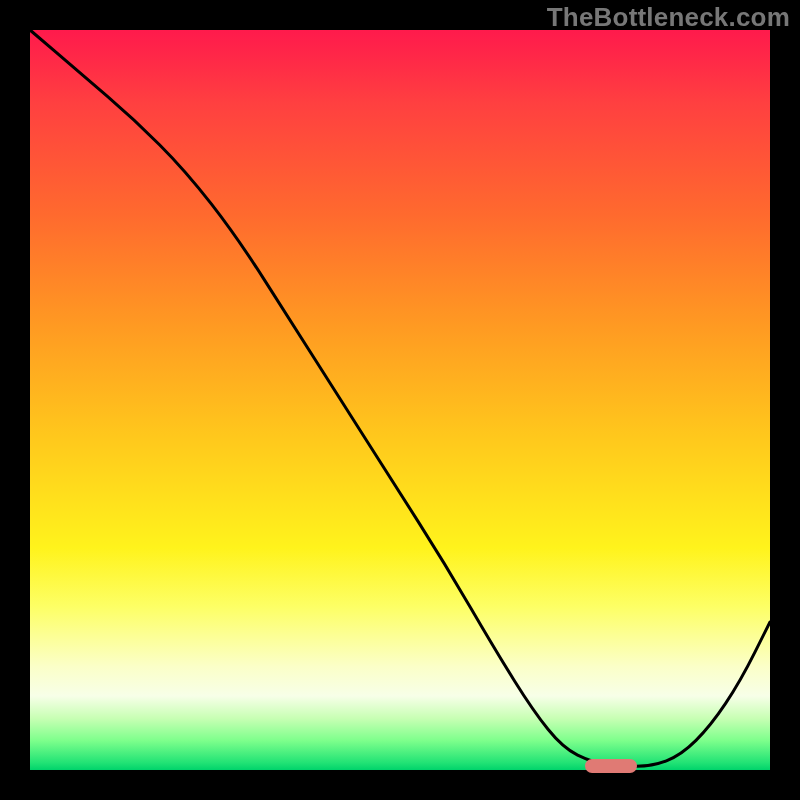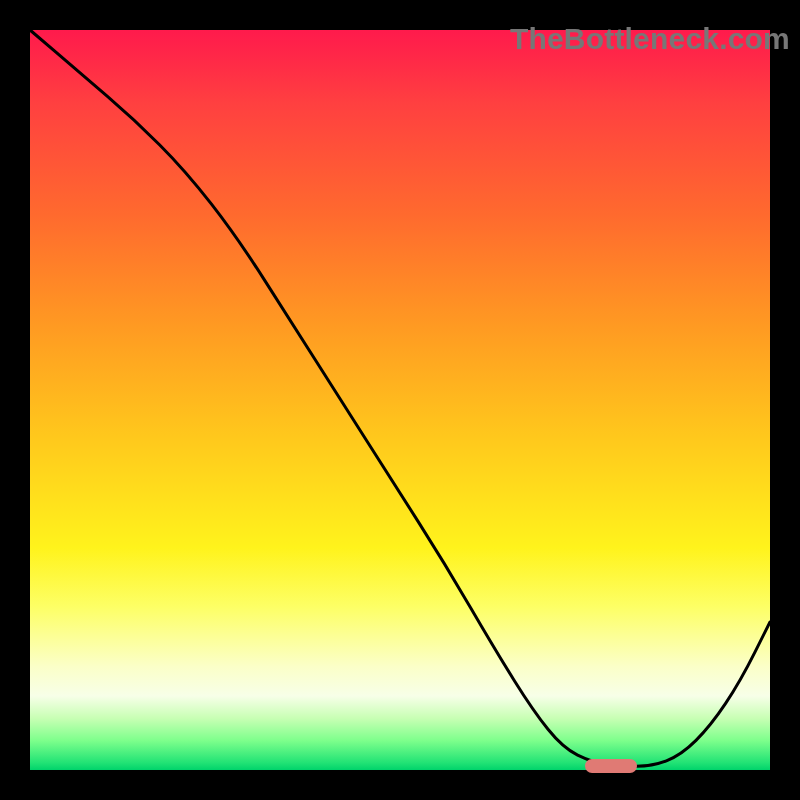--- a/index.html
+++ b/index.html
@@ -16,25 +16,24 @@
     left: 0; top: 0;
     width: 800px;
     height: 800px;
     background: #000;
   }
   .watermark {
     position: absolute;
     top: 2px;
     right: 10px;
     color: #777;
-    font-size: 30px;
+    font-size: 26px;
     font-weight: 600;
     letter-spacing: 0.2px;
     z-index: 4;
-    margin-top: 20px;
   }
   .plot-area {
     position: absolute;
     left: 30px;
     top: 30px;
     width: 740px;
     height: 740px;
     background: #fff;
   }
   .gradient {

